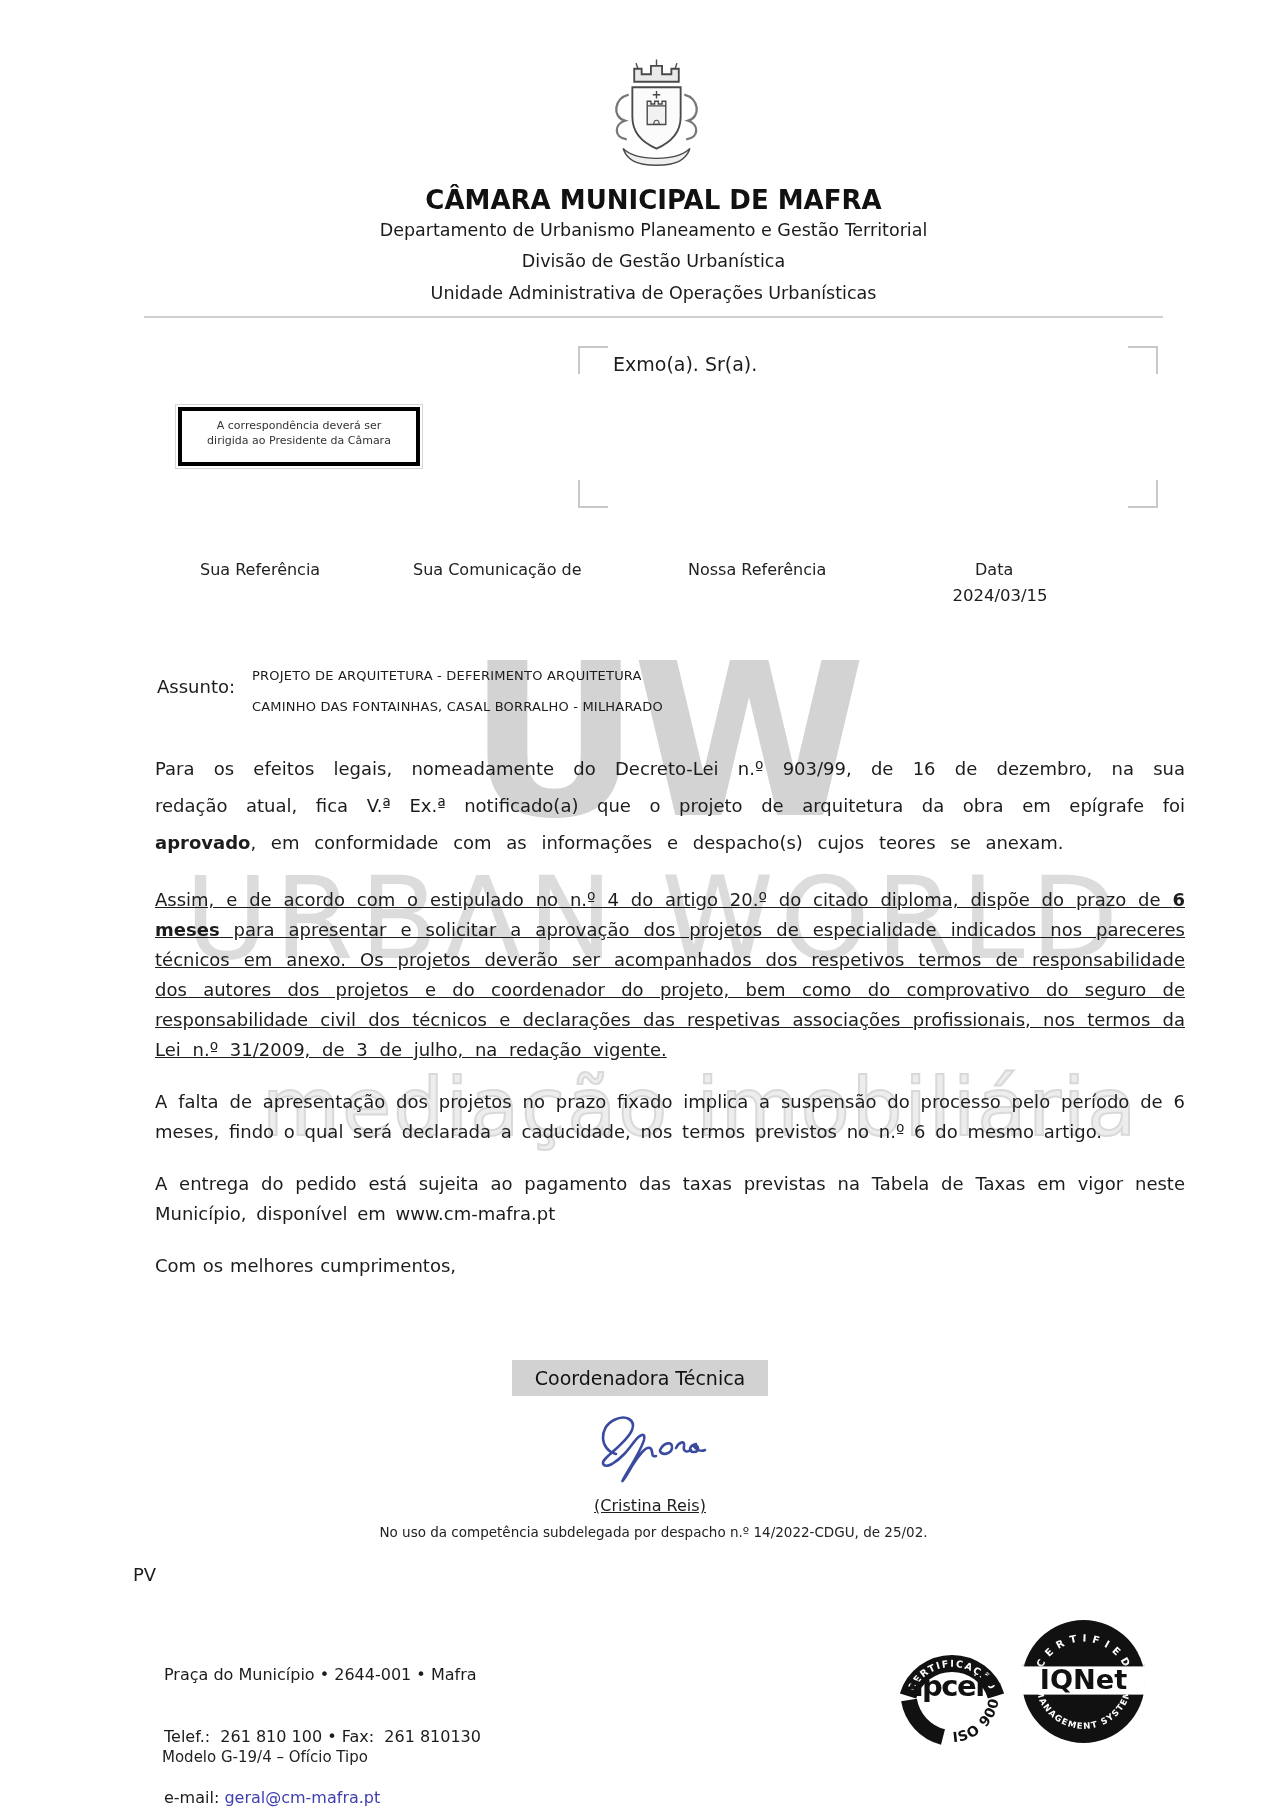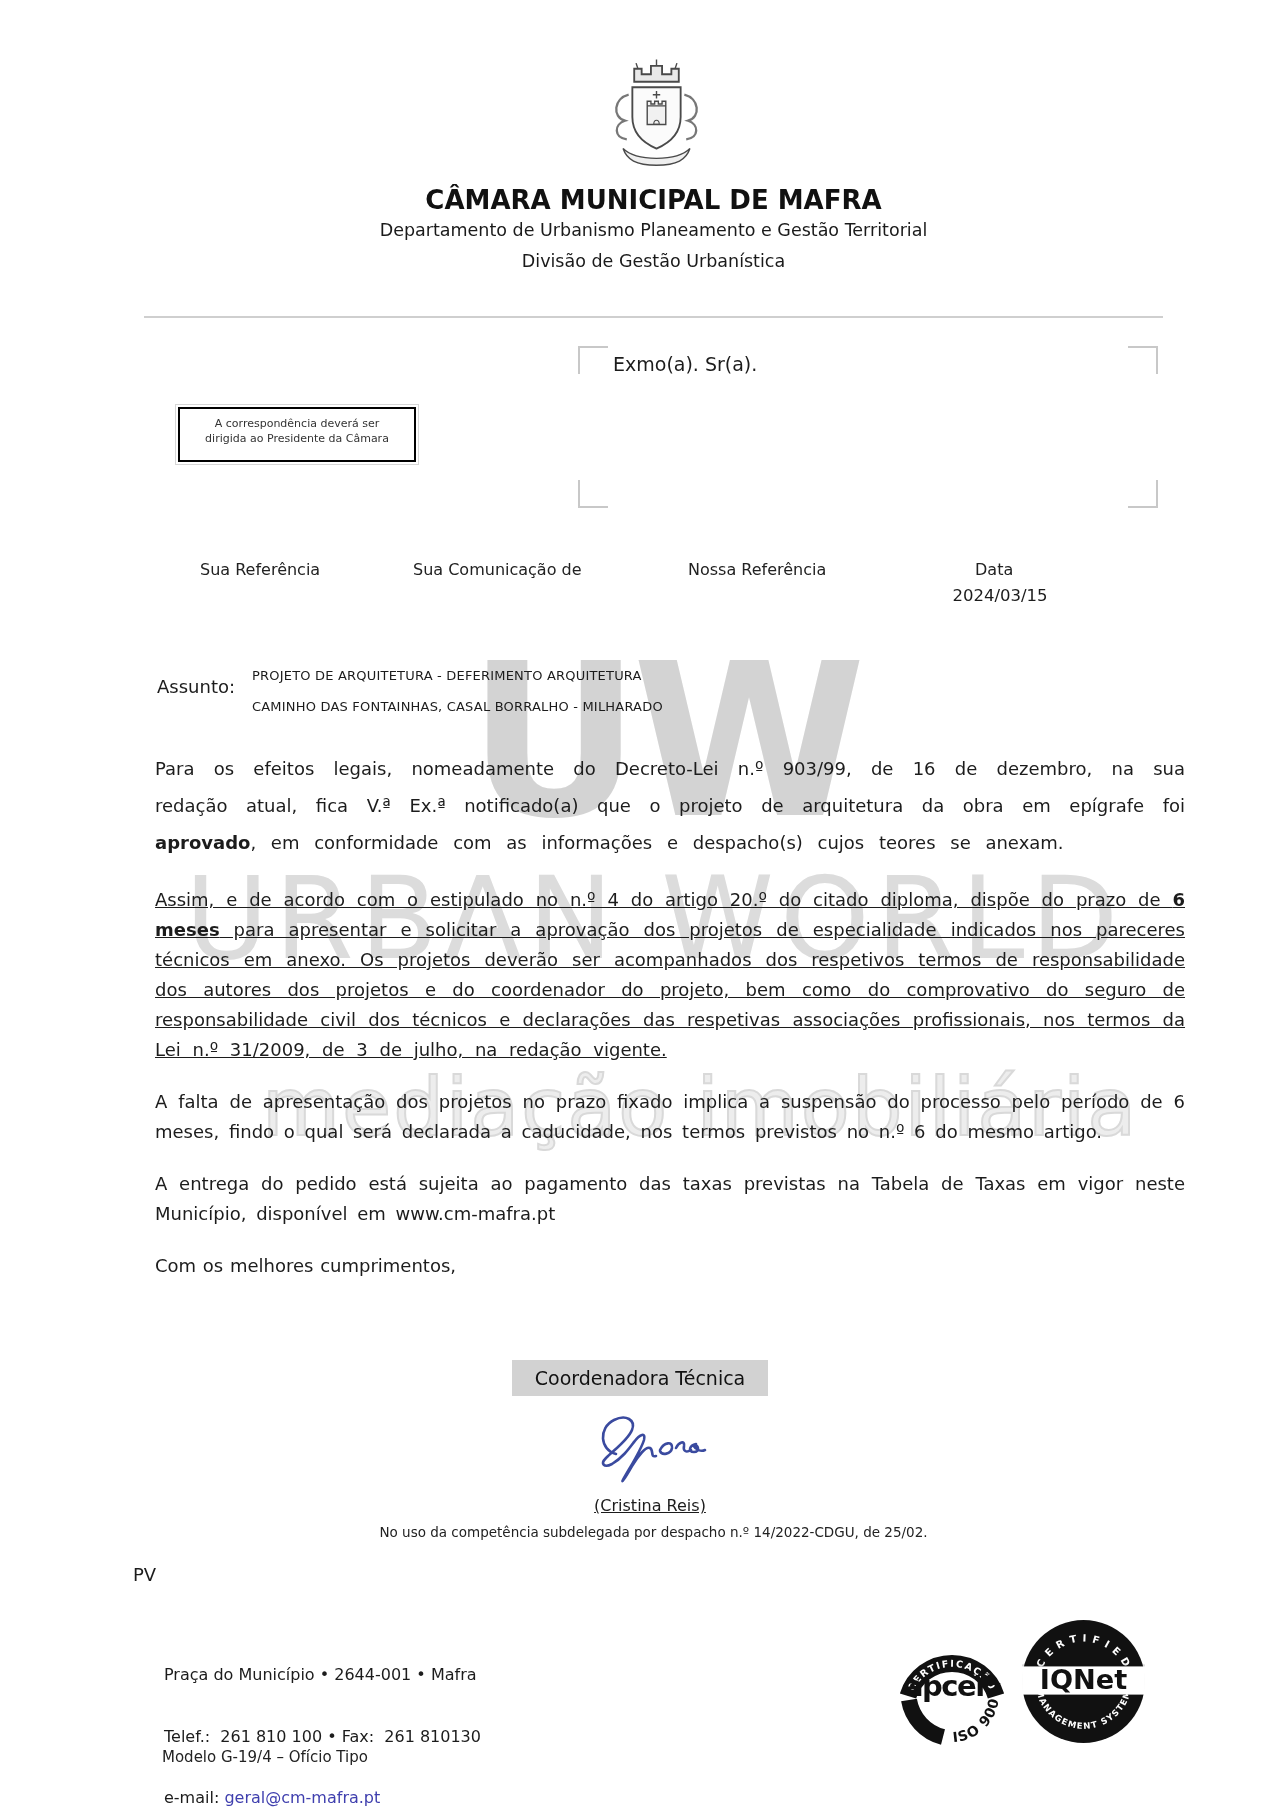--- a/index.html
+++ b/index.html
@@ -13,21 +13,21 @@
             -webkit-text-stroke:2px #d9d9d9;}
   .org-title{left:144px;top:185px;width:1019px;text-align:center;font-size:26px;font-weight:bold;color:#111;}
   .org-line{left:144px;width:1019px;text-align:center;font-size:17.5px;color:#1a1a1a;}
   .rule{left:144px;top:316px;width:1019px;height:2px;background:#cfcfcf;}
   .bracket{width:28px;height:26px;z-index:2;position:absolute;}
   .br-tl{left:578px;top:346px;border-top:2px solid #c8c8c8;border-left:2px solid #c8c8c8;}
   .br-tr{left:1128px;top:346px;border-top:2px solid #c8c8c8;border-right:2px solid #c8c8c8;}
   .br-bl{left:578px;top:480px;border-bottom:2px solid #c8c8c8;border-left:2px solid #c8c8c8;}
   .br-br{left:1128px;top:480px;border-bottom:2px solid #c8c8c8;border-right:2px solid #c8c8c8;}
   .salutation{left:613px;top:353px;font-size:19px;}
-  .corr-box{left:178px;top:407px;width:234px;height:44px;border:2px solid #000000;
+  .corr-box{left:178px;top:407px;width:234px;height:44px;border:4px solid #000000;
             outline:1px solid #d6d6d6;outline-offset:2px;text-align:center;font-size:11px;
             line-height:15px;padding-top:7px;color:#333;background:#fff;}
   .ref-label{top:560px;font-size:16px;color:#222;}
   .date-value{left:940px;top:586px;width:120px;text-align:center;font-size:16.5px;}
   .subject-label{left:157px;top:676px;font-size:18px;}
   .subject-lines{left:252px;top:661px;width:810px;font-size:13px;line-height:30.5px;letter-spacing:.2px;}
   .body-block{left:155px;top:750px;width:1030px;font-size:18px;text-align:justify;}
   .body-block p{margin:0 0 22px 0;line-height:30px;word-spacing:4px;}
   .body-block p.p1{line-height:37px;word-spacing:9px;margin-bottom:24px;}
   .body-block p.p2{word-spacing:6px;text-decoration:underline;}
@@ -67,20 +67,21 @@
         <path d="M30 46 c-16 4 -18 24 -4 28 c-12 4 -12 18 2 20" stroke="#777" stroke-width="2.5"></path>
         <path d="M90 46 c16 4 18 24 4 28 c12 4 12 18 -2 20" stroke="#777" stroke-width="2.5"></path>
         <path d="M24 104 c14 14 58 14 72 0 c-4 12 -14 18 -36 18 c-22 0 -32 -6 -36 -18 z" fill="#efefef" stroke-width="1.5"></path>
       </g>
     </svg>
   </div>
 
   <div class="abs org-title">CÂMARA MUNICIPAL DE MAFRA</div>
   <div class="abs org-line" style="top:220px">Departamento de Urbanismo Planeamento e Gestão Territorial</div>
   <div class="abs org-line" style="top:251px">Divisão de Gestão Urbanística</div>
+  <div class="abs org-line" style="top:283px">Unidade Administrativa de Operações Urbanísticas</div>
   <div class="abs rule"></div>
 
   <div class="bracket br-tl"></div>
   <div class="bracket br-tr"></div>
   <div class="bracket br-bl"></div>
   <div class="bracket br-br"></div>
   <div class="abs salutation">Exmo(a). Sr(a).</div>
   <div class="abs corr-box">
     <div>A correspondência deverá ser</div>
     <div>dirigida ao Presidente da Câmara</div>

